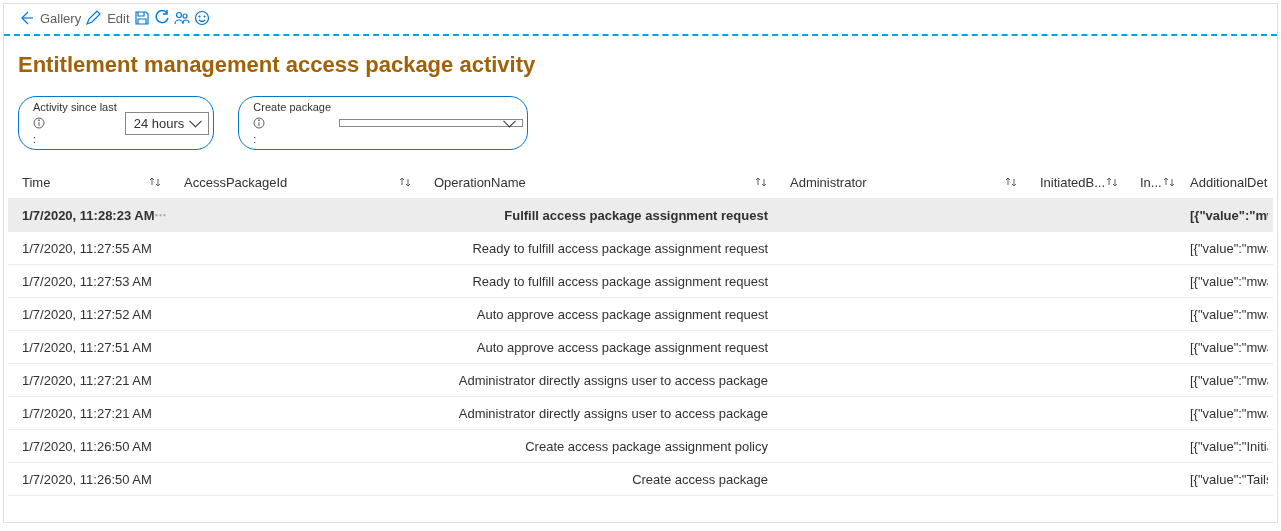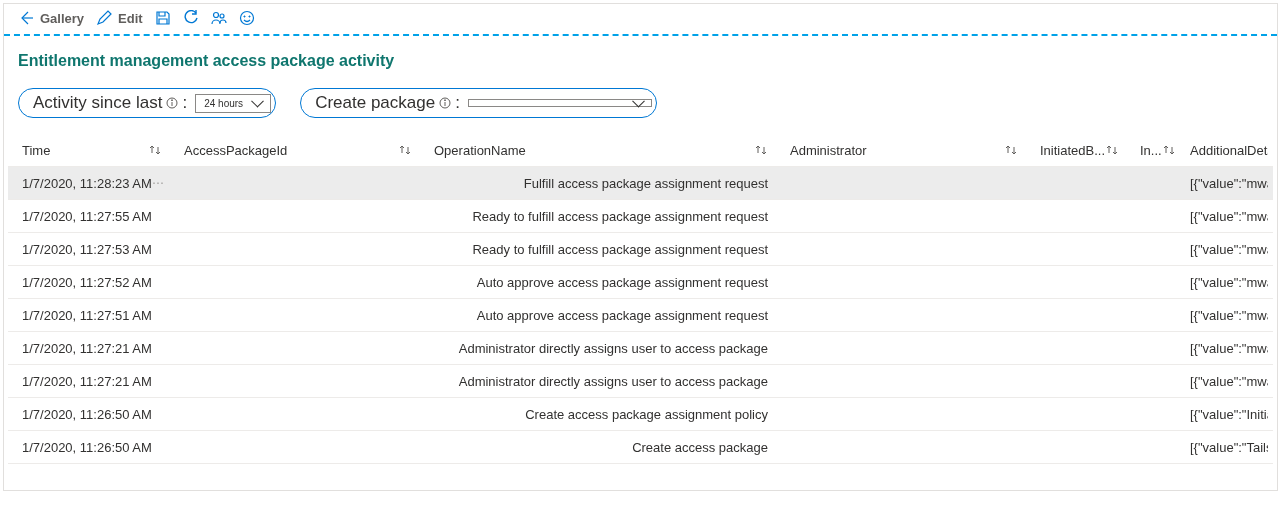--- a/index.html
+++ b/index.html
@@ -13,80 +13,80 @@
     width: 1281px;
   }
   .outer {
     border: 1px solid #e1dfdd;
     margin: 3px;
     padding-bottom: 10px;
   }
   .toolbar {
     display: flex;
     align-items: flex-start;
-    gap: 12px;
+    gap: 4px;
     padding: 6px 14px 8px 14px;
     border-bottom: 2px dashed #00a2e8;
-    font-weight: bold;
   }
   .tb-item {
     display: flex;
     align-items: center;
     gap: 6px;
     color: #0078d4;
     font-size: 13px;
     cursor: pointer;
   }
   .tb-icon {
     width: 16px;
     height: 16px;
     display: inline-flex;
     align-items: center;
     justify-content: center;
   }
   .tb-icon svg { stroke: #0078d4; fill: none; }
   .tb-label { color: #605e5c; }
   .page-title {
-    font-size: 16px;
+    font-size: 22px;
     font-weight: 700;
-    color: #0f766e;
+    color: #a16207;
     padding: 16px 14px 0 14px;
   }
   .filters {
     display: flex;
     align-items: center;
     gap: 24px;
     padding: 18px 14px 16px 14px;
   }
   .pill {
     display: flex;
     align-items: center;
     border: 1.5px solid #0078d4;
     border-radius: 18px;
     padding: 4px 4px 4px 14px;
   }
   .pill-label {
     color: #323130;
-    font-size: 17px;
-    display: flex;
-    align-items: center;
+    font-size: 11px;
+    display: flex;
+    align-items: flex-start;
     gap: 4px;
+    flex-direction: column;
   }
   .info-icon {
     width: 12px;
     height: 12px;
     display: inline-flex;
   }
   .info-icon svg { stroke: #605e5c; fill: none; stroke-width: 1; }
   .pill-select {
     border: 1px solid #8a8886;
     background: #fff;
     padding: 3px 24px 3px 8px;
     margin-left: 8px;
-    font-size: 10px;
+    font-size: 13px;
     color: #323130;
     position: relative;
     min-width: 76px;
     cursor: pointer;
   }
   .pill-select.wide { min-width: 184px; }
   .pill-select::after {
     content: '';
     position: absolute;
     right: 8px;
@@ -124,21 +124,21 @@
   .grid-head .col {
     display: flex;
     align-items: center;
     justify-content: space-between;
     padding: 8px 8px 8px 14px;
     position: relative;
   }
   .grid-row {
     color: #323130;
   }
-  .grid-row.selected { background: #ececec; }
+  .grid-row.selected { background: #ececec; font-weight: bold; }
   .grid-row .col {
     padding: 8px 8px 8px 14px;
     overflow: hidden;
     white-space: nowrap;
     text-overflow: clip;
   }
   .col { flex-shrink: 0; }
   .col.time   { width: 162px; }
   .col.apId   { width: 250px; }
   .col.opName { width: 356px; text-align: right; }

